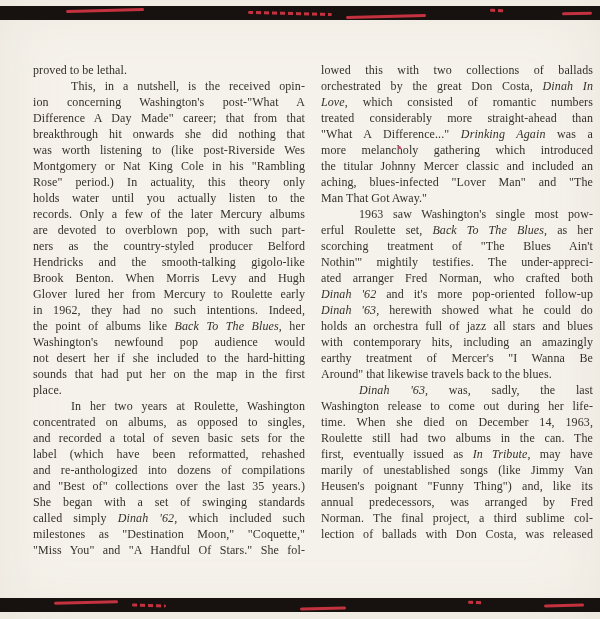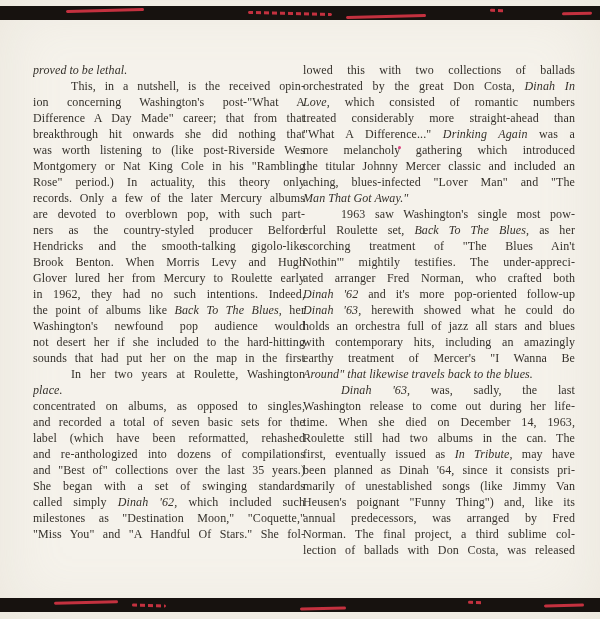--- a/index.html
+++ b/index.html
@@ -8,27 +8,27 @@
     font-family:"Liberation Serif","DejaVu Serif",serif;
   }
   .page {
     position:absolute; inset:0;
     box-shadow: inset 0 0 60px rgba(195,185,165,0.22);
   }
   .band { position:absolute; left:0; width:600px; }
   .mark { position:absolute; height:2.5px; border-radius:2px; }
   .col { position:absolute; top:62px; font-size:12px; line-height:16px; letter-spacing:0.1px; }
   #col-left  { left:33px;  width:272px; }
-  #col-right { left:303px; width:272px; }
+  #col-right { left:321px; width:272px; }
   .ln {
     height:16px; overflow:hidden;
     text-align:justify; text-align-last:justify;
     word-spacing:-0.2px;
   }
-  .ln.end { text-align-last:left;font-style:italic; }
+  .ln.end { text-align-last:left; }
   .ln.ind { padding-left:38px; }
   .ln i { font-style:italic; }
   .dot { position:absolute; width:3px; height:3px; border-radius:50%; }
 </style>
 </head>
 <body style="background: rgb(245, 242, 235);">
 
 <div class="page"></div>
 
 <div class="band" id="band-top" style="top: 6px; height: 14px; background: rgb(23, 18, 15);">
@@ -48,33 +48,34 @@
 
 <div class="col" id="col-left" style="color: rgb(52, 48, 42);">
     <div class="ln end">proved to be lethal.</div>
     <div class="ln ind">This, in a nutshell, is the received opin-</div>
     <div class="ln">ion concerning Washington's post-"What A</div>
     <div class="ln">Difference A Day Made" career; that from that</div>
     <div class="ln">breakthrough hit onwards she did nothing that</div>
     <div class="ln">was worth listening to (like post-Riverside Wes</div>
     <div class="ln">Montgomery or Nat King Cole in his "Rambling</div>
     <div class="ln">Rose" period.)  In actuality, this theory only</div>
+    <div class="ln">holds water until you actually listen to the</div>
     <div class="ln">records.  Only a few of the later Mercury albums</div>
     <div class="ln">are devoted to overblown pop, with such part-</div>
     <div class="ln">ners as the country-styled producer Belford</div>
     <div class="ln">Hendricks and the smooth-talking gigolo-like</div>
     <div class="ln">Brook Benton.  When Morris Levy and Hugh</div>
     <div class="ln">Glover lured her from Mercury to Roulette early</div>
     <div class="ln">in 1962, they had no such intentions.  Indeed,</div>
     <div class="ln">the point of albums like <i>Back To The Blues</i>, her</div>
     <div class="ln">Washington's newfound pop audience would</div>
     <div class="ln">not desert her if she included to the hard-hitting</div>
     <div class="ln">sounds that had put her on the map in the first</div>
+    <div class="ln end">place.</div>
     <div class="ln ind">In her two years at Roulette, Washington</div>
-    <div class="ln end">place.</div>
     <div class="ln">concentrated on albums, as opposed to singles,</div>
     <div class="ln">and recorded a total of seven basic sets for the</div>
     <div class="ln">label (which have been reformatted, rehashed</div>
     <div class="ln">and re-anthologized into dozens of compilations</div>
     <div class="ln">and "Best of" collections over the last 35 years.)</div>
     <div class="ln">She began with a set of swinging standards</div>
     <div class="ln">called simply <i>Dinah '62</i>, which included such</div>
     <div class="ln">milestones as "Destination Moon," "Coquette,"</div>
     <div class="ln">"Miss You" and "A Handful Of Stars." She fol-</div>
   </div>
@@ -97,21 +98,20 @@
     <div class="ln"><i>Dinah '63</i>, herewith showed what he could do</div>
     <div class="ln">holds an orchestra full of jazz all stars and blues</div>
     <div class="ln">with contemporary hits, including an amazingly</div>
     <div class="ln">earthy treatment of Mercer's "I Wanna Be</div>
     <div class="ln end">Around" that likewise travels back to the blues.</div>
     <div class="ln ind"><i>Dinah '63</i>, was, sadly, the last</div>
     <div class="ln">Washington release to come out during her life-</div>
     <div class="ln">time.  When she died on December 14, 1963,</div>
     <div class="ln">Roulette still had two albums in the can.  The</div>
     <div class="ln">first, eventually issued as <i>In Tribute</i>, may have</div>
-    <div class="ln">been planned as Dinah '64, since it consists pri-</div>
     <div class="ln">marily of unestablished songs (like Jimmy Van</div>
     <div class="ln">Heusen's poignant "Funny Thing") and, like its</div>
     <div class="ln">annual predecessors, was arranged by Fred</div>
     <div class="ln">Norman.  The final project, a third sublime col-</div>
     <div class="ln">lection of ballads with Don Costa, was released</div>
   </div>
 
 <div class="dot" id="artifact-dot" style="left: 398px; top: 146px; background: rgb(224, 68, 127);"></div>
 
 </body></html>

